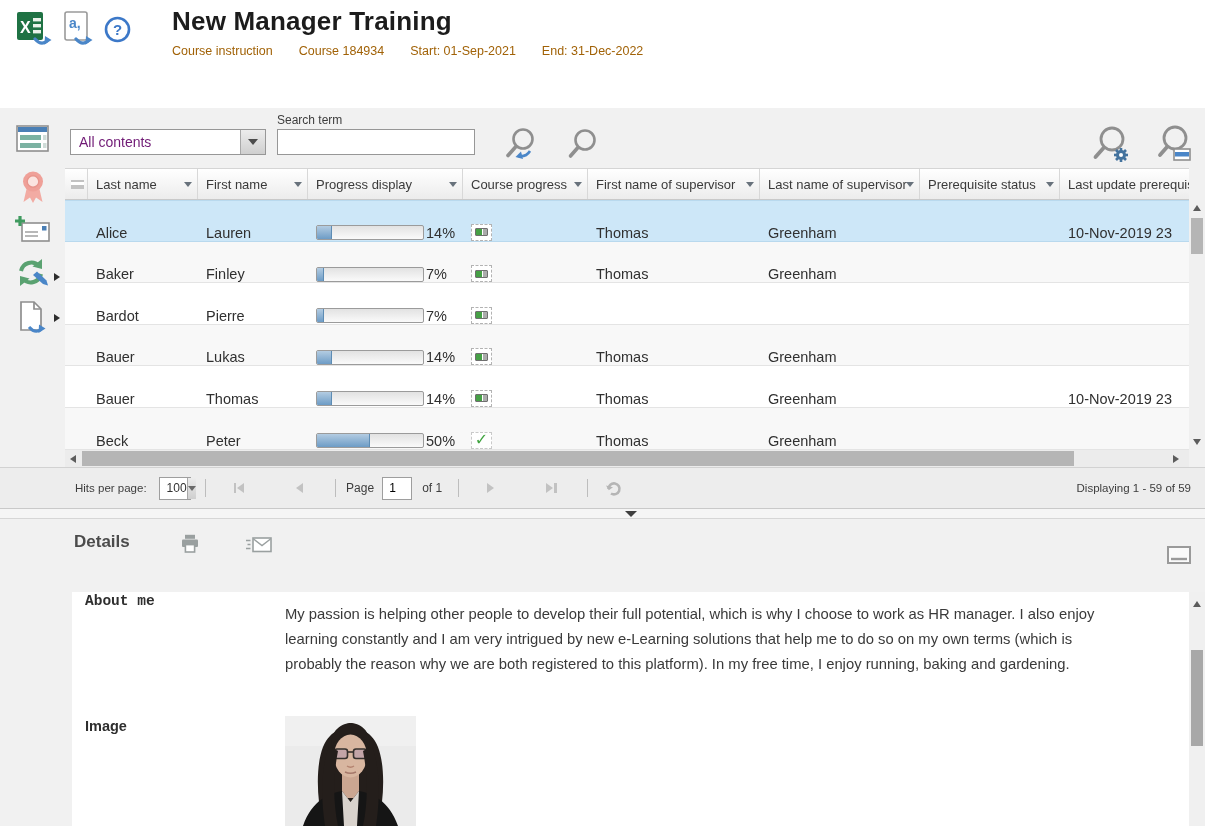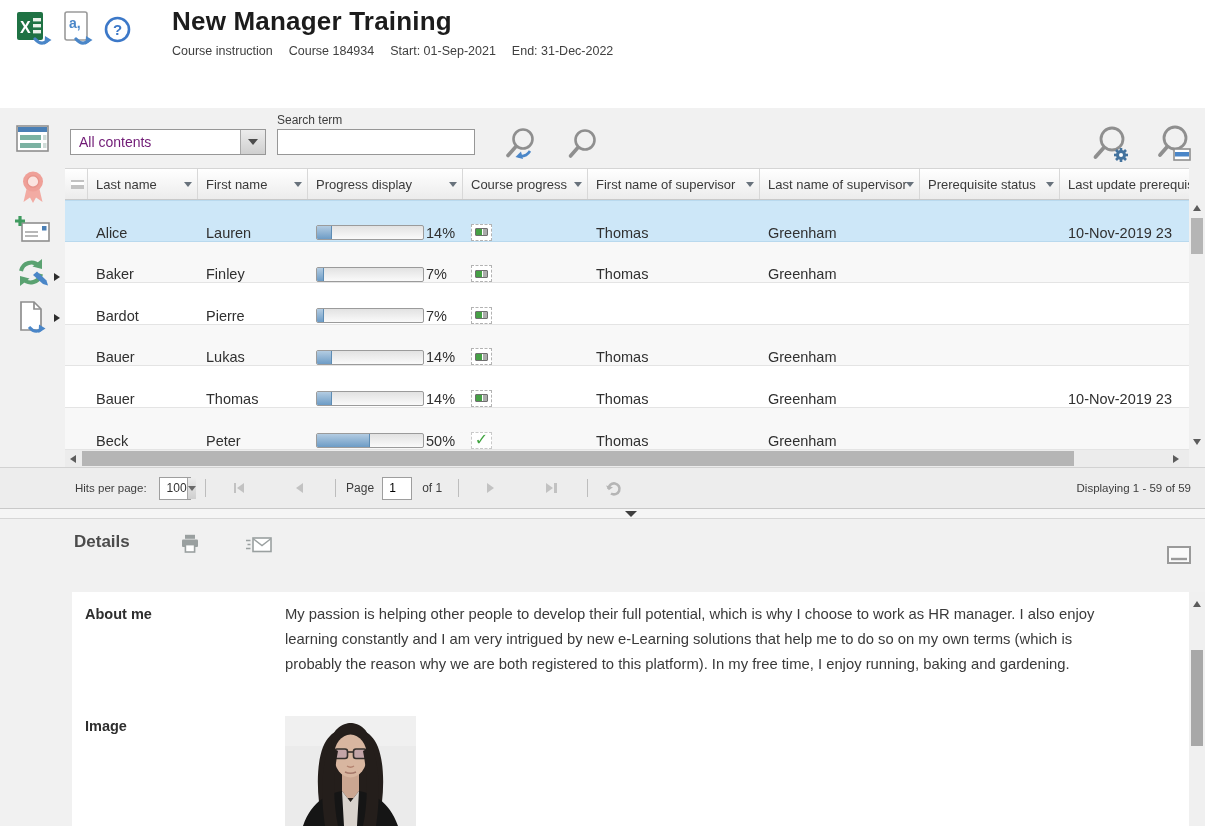--- a/index.html
+++ b/index.html
@@ -7,21 +7,21 @@
   .screen {
     position:relative; width:1205px; height:826px; overflow:hidden;
     background:#fff; font-family:"Liberation Sans","DejaVu Sans",sans-serif; color:#333;
   }
   
   .hd { position:absolute; left:0; top:0; width:100%; height:70px; background:#fff; }
   .hd-icons { position:absolute; left:16px; top:10px; display:flex; gap:9px; align-items:flex-start; }
   .icobtn { display:inline-flex; cursor:pointer; }
   .titleblock { position:absolute; left:172px; top:6px; }
   .page-title { font-size:26px; font-weight:bold; color:#1c1c1c; letter-spacing:.2px; }
-  .subtitle { display:flex; gap:16px; margin-top:7px; font-size:12.5px; color:#404040; }
+  .subtitle { display:flex; gap:26px; margin-top:7px; font-size:12.5px; color:#a16207; }
   
   .tabs { position:absolute; left:0; top:70px; width:100%; height:38px; background:#fff; }
   .tabrow { display:flex; padding-left:8px; padding-top:7px; }
   .tab { font-size:13.5px; font-weight:bold; color:#3a3a3a; margin-right:34px; cursor:pointer; }
   .tab.active { color:#e8302a; }
   .tab-underline { position:absolute; left:0; bottom:0; width:93px; height:7px; background:#e8302a; }
   
   .workspace { position:absolute; left:0; top:108px; width:100%; height:718px; background:#f1f1f1; }
   
   .side-ico { position:absolute; cursor:pointer; }
@@ -474,21 +474,21 @@
       </svg>
     </span>
     <span class="d-ico" style="left:1167px; top:438px;">
       <svg width="24" height="18" viewBox="0 0 24 18">
         <rect x="1" y="1" width="22" height="16" fill="#fafafa" stroke="#9a9a9a" stroke-width="2"></rect>
         <line x1="4" y1="13" x2="20" y2="13" stroke="#9a9a9a" stroke-width="2.4"></line>
       </svg>
     </span>
 
     <div class="dpanel">
-      <span class="d-label" style="top:14px;">About me</span>
+      <span class="d-label" style="top:1px;font-family:Liberation Mono, monospace;">About me</span>
       <div class="d-about-text">My passion is helping other people to develop their full potential, which is why I choose to work as HR manager. I also enjoy learning constantly and I am very intrigued by new e-Learning solutions that help me to do so on my own terms (which is probably the reason why we are both registered to this platform). In my free time, I enjoy running, baking and gardening.</div>
       <span class="d-label" style="top:126px;">Image</span>
       <div class="d-photo">
         <svg viewBox="0 0 131 110" width="131" height="110">
           <rect width="131" height="110" fill="#ebebeb"></rect>
           <rect width="131" height="30" fill="#f0f0f0"></rect>
           <path d="M38 110 C29 70 32 32 45 20 C53 10 78 10 86 20 C99 32 102 70 93 110 Z" fill="#241e1b"></path>
           <rect x="57" y="56" width="17" height="26" fill="#c9a document" fill-opacity="0"></rect>
           <rect x="57" y="56" width="17" height="26" fill="#c9a astyle" fill-opacity="0"></rect>
           <rect x="57" y="56" width="17" height="26" fill="#cba691"></rect>

